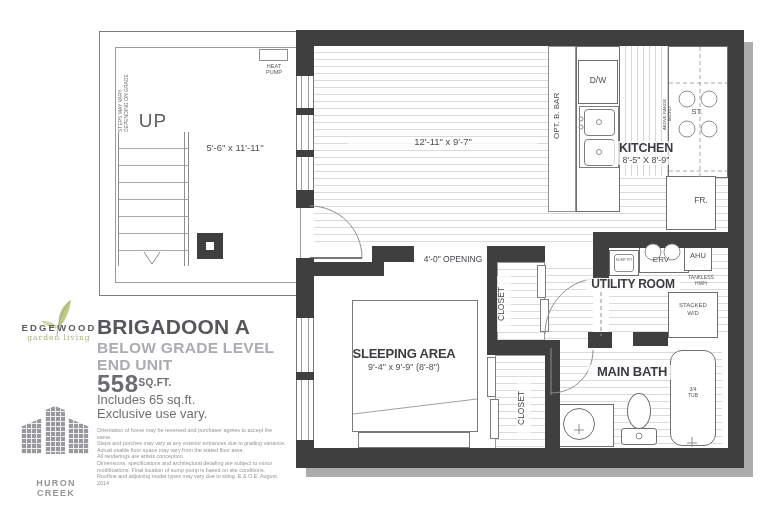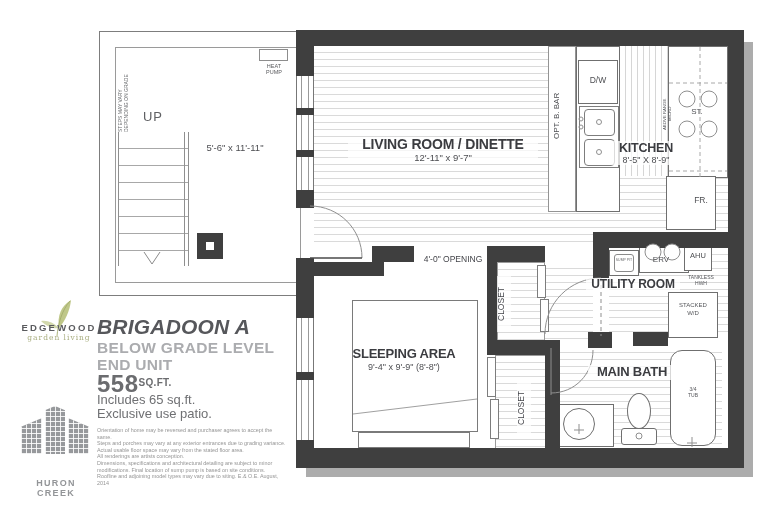--- a/index.html
+++ b/index.html
@@ -16,21 +16,21 @@
   .halo{background:rgba(255,255,255,.72);}
   .room-name{font-weight:bold;letter-spacing:-0.2px;}
   .room-dim{font-weight:normal;color:#4d4e52;}
   .vtext{writing-mode:vertical-rl;transform:rotate(180deg);}
   .pre{white-space:pre-line;}
   .window{position:absolute;background:#fff;border-left:1px solid #777;border-right:1px solid #777;box-sizing:border-box;z-index:4;}
   .glass{position:absolute;top:0;bottom:0;left:4px;right:4px;border-left:1px solid #9a9a9a;border-right:1px solid #9a9a9a;}
   .mullion{position:absolute;background:#3f3f3f;z-index:5;}
   #overlay{position:absolute;left:0;top:0;z-index:5;pointer-events:none;}
   
-  .brand-title{position:absolute;font-weight:bold;color:#56575b;font-size:21px;letter-spacing:0.2px;font-style:italic;}
+  .brand-title{position:absolute;font-weight:bold;color:#56575b;font-size:21px;letter-spacing:0.2px;}
   .brand-sub{position:absolute;font-weight:bold;color:#abacaf;font-size:15.5px;line-height:17px;letter-spacing:0.3px;}
   .area-num{font-size:24px;font-weight:bold;color:#6b6c6f;letter-spacing:0.5px;}
   .area-unit{font-size:10px;font-weight:bold;color:#6b6c6f;vertical-align:6px;letter-spacing:0.3px;}
   .includes{position:absolute;font-size:13px;color:#6f7073;line-height:14.5px;}
   .fineprint{position:absolute;font-size:5.4px;line-height:6.6px;color:#959595;width:190px;}
   .edge-name{font-size:9.5px;font-weight:bold;letter-spacing:2.2px;color:#5a5b5e;}
   .edge-tag{font-family:"DejaVu Serif",serif;font-size:7.5px;color:#a9ae80;letter-spacing:1px;}
   .huron-name{font-size:9px;font-weight:bold;letter-spacing:1.3px;color:#939598;}
   .huron-sub{font-size:4.5px;letter-spacing:1.8px;color:#9b9da0;border:0.5px solid #bcbdbf;padding:0.5px 3px;display:inline-block;}
   .bldg{position:absolute;bottom:0;
@@ -150,28 +150,27 @@
         <line x1="692" y1="437" x2="692" y2="447"></line>
           <line x1="687" y1="443" x2="697" y2="443"></line>
         <line x1="579" y1="424" x2="579" y2="434"></line>
           <line x1="574" y1="430" x2="584" y2="430"></line>
         <circle cx="639" cy="436" r="3"></circle>
       </g>
     </svg>
 
     <div class="lbl vtext pre" style="left:117px;top:56px;width:14px;height:76px;font-size:5px;line-height:6px;color:#66686b;text-align:left;">STEPS MAY VARY
 DEPENDING ON GRADE</div>
-    <div class="lbl" style="left:137px;top:110px;width:32px;font-size:13px;letter-spacing:1px;color:#5f6063;">UP</div>
+    <div class="lbl" style="left:137px;top:110px;width:32px;font-size:19px;letter-spacing:1px;color:#5f6063;">UP</div>
     <div class="lbl pre" style="left:252px;top:63px;width:44px;font-size:5.5px;color:#5a5b5e;">HEAT
 PUMP</div>
     <div class="lbl" style="left:185px;top:143px;width:100px;">
       <div class="room-dim" style="font-size:9.5px;">5'-6" x 11'-11"</div>
     </div>
     <div class="lbl halo" style="left:348px;top:137px;width:190px;">
-      <div class="room-name" style="font-size:14px;">LIVING ROOM / DINETTE</div>
       <div class="room-dim" style="font-size:9.5px;">12'-11" x 9'-7"</div>
     </div>
     <div class="lbl halo" style="left:608px;top:141px;width:76px;">
       <div class="room-name" style="font-size:12.5px;">KITCHEN</div>
       <div class="room-dim" style="font-size:9px;">8'-5" X 8'-9"</div>
     </div>
     <div class="lbl vtext" style="left:553px;top:68px;width:18px;height:96px;font-size:8px;color:#4d4e52;">OPT. B. BAR</div>
     <div class="lbl" style="left:578px;top:76px;width:40px;font-size:8.5px;color:#4d4e52;">D/W</div>
     <div class="lbl vtext pre" style="left:662px;top:86px;width:12px;height:56px;font-size:4.3px;line-height:5px;color:#55565a;">ABOVE RANGE
 MICRO</div>
@@ -209,21 +208,21 @@
     </div>
 
     <div class="brand-title" style="left:97px;top:315px;">BRIGADOON A</div>
     <div class="brand-sub" style="left:97px;top:339px;">BELOW GRADE LEVEL</div>
     <div class="brand-sub" style="left:97px;top:356px;">END UNIT</div>
 
     <div class="abs" style="left:97px;top:370px;">
       <span class="area-num">558</span><span class="area-unit">SQ.FT.</span>
     </div>
     <div class="includes" style="left:97px;top:393px;">Includes 65 sq.ft.</div>
-    <div class="includes" style="left:97px;top:407px;">Exclusive use patio.</div>
+    <div class="includes" style="left:97px;top:407px;">Exclusive use vary.</div>
 
     <div class="fineprint" style="left:97px;top:427px;">
       <div>Orientation of home may be reversed and purchaser agrees to accept the same.</div>
       <div>Steps and porches may vary at any exterior entrances due to grading variance.</div>
       <div>Actual usable floor space may vary from the stated floor area.</div>
       <div>All renderings are artists conception.</div>
       <div>Dimensions, specifications and architectural detailing are subject to minor</div>
       <div>modifications. Final location of sump pump is based on site conditions.</div>
       <div>Roofline and adjoining model types may vary due to siting. E.&amp; O.E. August, 2014</div>
     </div>

